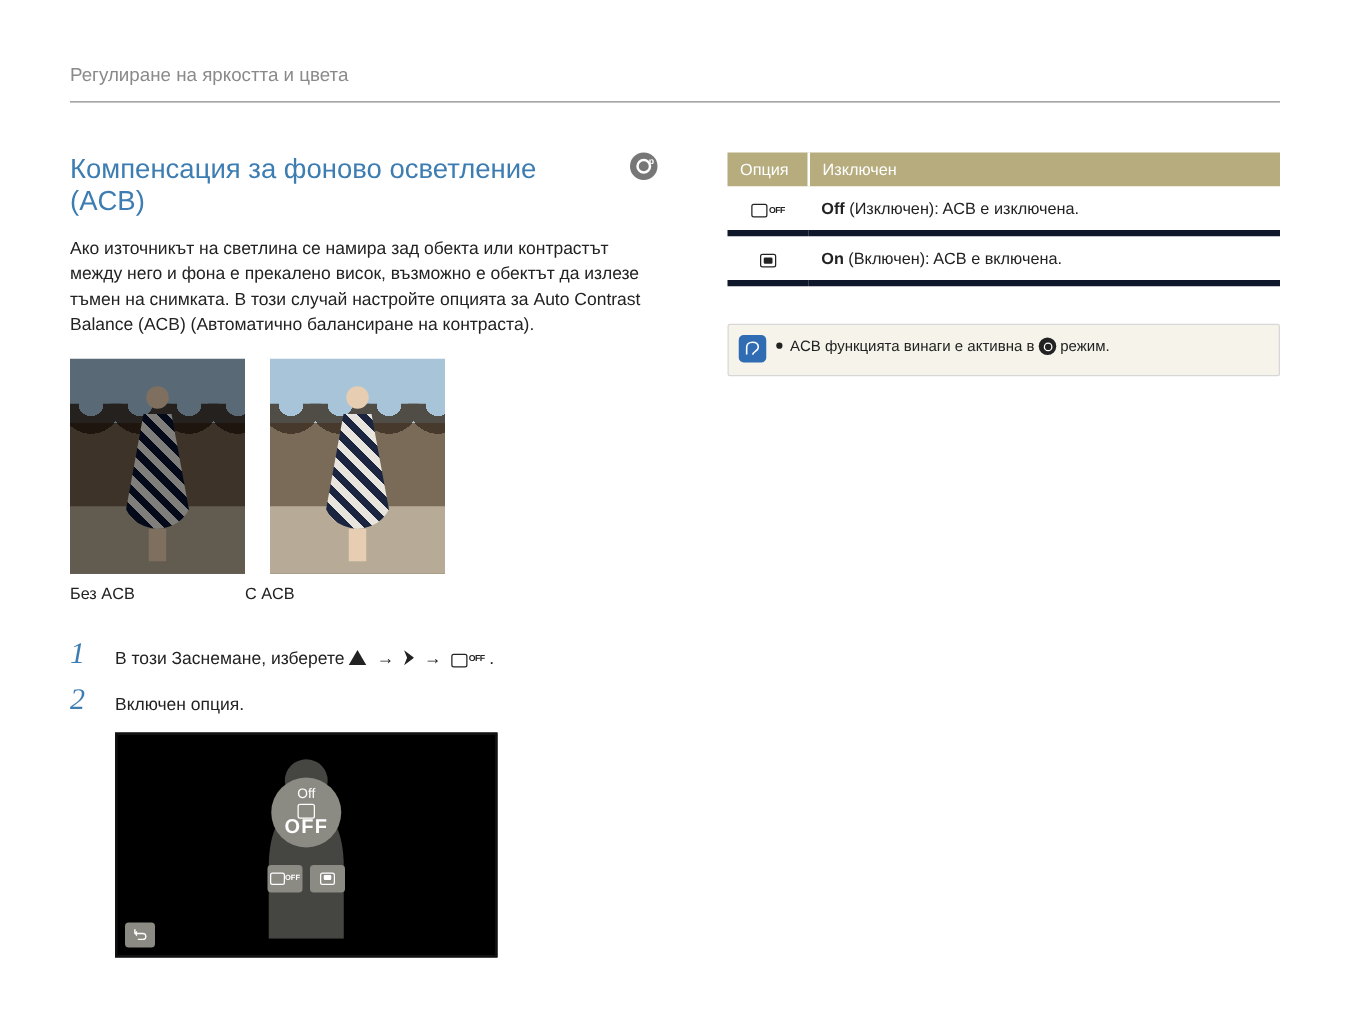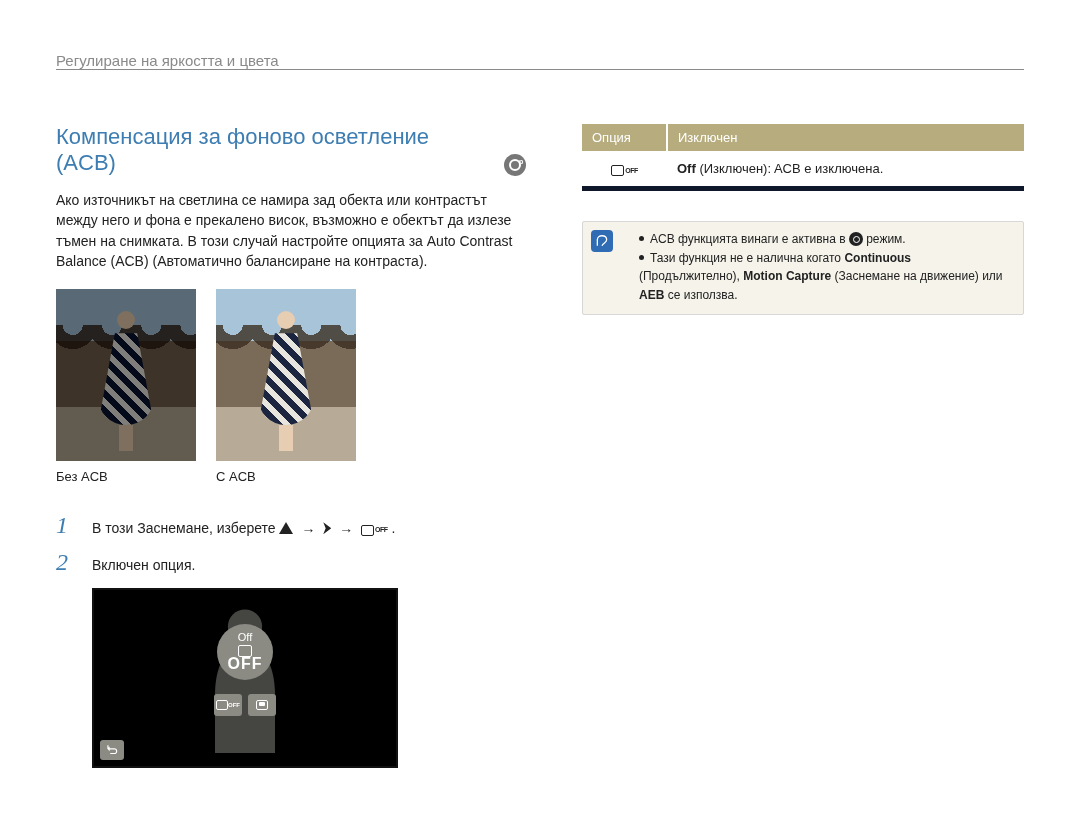--- a/index.html
+++ b/index.html
@@ -6,38 +6,38 @@
   html, body { width: 1080px; height: 815px; background: #fff; font-family: Arial, Helvetica, sans-serif; color: #222; }
 
   .page {
     position: relative;
     padding: 52px 56px 30px 56px;
   }
 
   .running-head {
     font-size: 15px;
     color: #8a8a8a;
-    padding-bottom: 0;
+    padding-bottom: 12px;
     border-bottom: 1px solid #8a8a8a;
-    margin-bottom: 54px;
+    margin-bottom: 40px;
   }
 
   .columns {
     display: flex;
     gap: 56px;
   }
   .col-left { width: 470px; }
   .col-right { flex: 1; }
 
   .section-title {
     font-size: 22px;
     color: #3d7db2;
     font-weight: 400;
     display: flex;
-    align-items: flex-end;
+    align-items: flex-start;
     gap: 12px;
     margin-bottom: 14px;
   }
   .mode-icon {
     width: 22px; height: 22px;
     border-radius: 50%;
     background: #777;
     display: inline-flex; align-items: center; justify-content: center;
   }
   .mode-icon::after {
@@ -84,21 +84,21 @@
   .photo .person .head { width: 18px; height: 18px; border-radius: 50%; background: #e7cdb2; margin: 0 auto; }
   .photo .person .body {
     width: 56px; height: 92px; margin-top: 4px;
     background:
       repeating-linear-gradient(45deg, #1b2540 0 6px, #e8e5de 6px 12px);
     clip-path: polygon(30% 0, 70% 0, 100% 100%, 0 100%);
     border-radius: 6px 6px 50% 50% / 6px 6px 30% 30%;
   }
   .photo .person .legs { width: 14px; height: 26px; background: #e7cdb2; margin: 0 auto; }
 
-  .caption-row { display: flex; gap: 20px; font-size: 13px; margin-bottom: 28px; }
+  .caption-row { display: flex; font-size: 13px; margin-bottom: 28px; }
   .caption-row span { width: 140px; display: block; }
 
   .steps { counter-reset: step; }
   .step { display: flex; gap: 16px; margin-bottom: 10px; align-items: flex-start; }
   .step .num {
     font-size: 24px; color: #3d7db2; font-style: italic; font-family: Georgia, 'Times New Roman', serif;
     width: 20px;
   }
   .step .txt { font-size: 14px; line-height: 1.5; padding-top: 6px; }
   .arrow { margin: 0 4px; }
@@ -157,32 +157,32 @@
     background:#8b8b84; border-radius:3px; color:#fff;
     display:flex; align-items:center; justify-content:center; font-size:14px;
   }
 
   
   .opt-table { width: 100%; border-collapse: collapse; font-size: 13px; }
   .opt-table thead th {
     background: #b6ac7d; color: #fff; text-align: left;
     padding: 6px 10px; font-weight: normal;
   }
-  .opt-table thead th:first-child { width: 85px; border-right: 2px solid #fff; }
+  .opt-table thead th:first-child { width: 65px; border-right: 2px solid #fff; }
   .opt-table tbody td { padding: 10px 10px; border-bottom: 5px solid #0f172a; vertical-align: middle; }
   .opt-table tbody td.icon-cell { text-align: center; }
 
   .note-box {
     margin-top: 30px;
     border: 1px solid #d7d7d7;
     background: #f5f3ea;
     border-radius: 2px;
     display: flex;
     padding: 8px 10px 10px 8px;
-    gap: 26px;
+    gap: 8px;
     font-size: 12px;
     line-height: 1.55;
   }
   .note-icon {
     width: 22px; height: 22px; border-radius: 4px;
     background: #2f6cb3; color: #fff;
     display:flex; align-items:center; justify-content:center;
     flex: 0 0 22px;
   }
   .note-icon svg { width:14px; height:14px; }
@@ -302,36 +302,39 @@
           </tr>
         </thead>
         <tbody>
           <tr>
             <td class="icon-cell"><span class="acb-off-glyph">
                   <span class="sq"></span>
                   <span class="off">OFF</span>
                 </span></td>
             <td><b>Off</b><span> (Изключен): ACB е изключена.</span></td>
           </tr>
+          <tr>
+            <td class="icon-cell"><span class="acb-on-glyph">
+                  <span class="sq"></span>
+                </span></td>
+            <td><b>On</b><span> (Включен): ACB е включена.</span></td>
+          </tr>
         </tbody>
       </table>
 
       <div class="note-box">
         <div class="note-icon">
           <svg viewBox="0 0 24 24">
               <path fill="none" stroke="#fff" stroke-width="2.2" d="M4 20 L4 10 C4 6 7 3 12 3 C17 3 20 6 20 10 C20 15 14 15 12 20"></path>
             </svg>
         </div>
         <div>
           <div>
             <span class="bullet"></span><span>ACB функцията винаги е активна в </span><span class="cam-dot"></span><span> режим.</span>
           </div>
-          <div>
-            <span class="bullet"></span><span>Тази функция не е налична когато </span><b>Continuous</b><span> (Продължително), </span><b>Motion Capture</b><span> (Заснемане на движение) или </span><b>AEB</b><span> се използва.</span>
-          </div>
         </div>
       </div>
     </div>
   </div>
 
   <div class="footer">
     <span>Опции за заснемане</span>
     <span class="pg">55</span>
   </div>
 </div>

